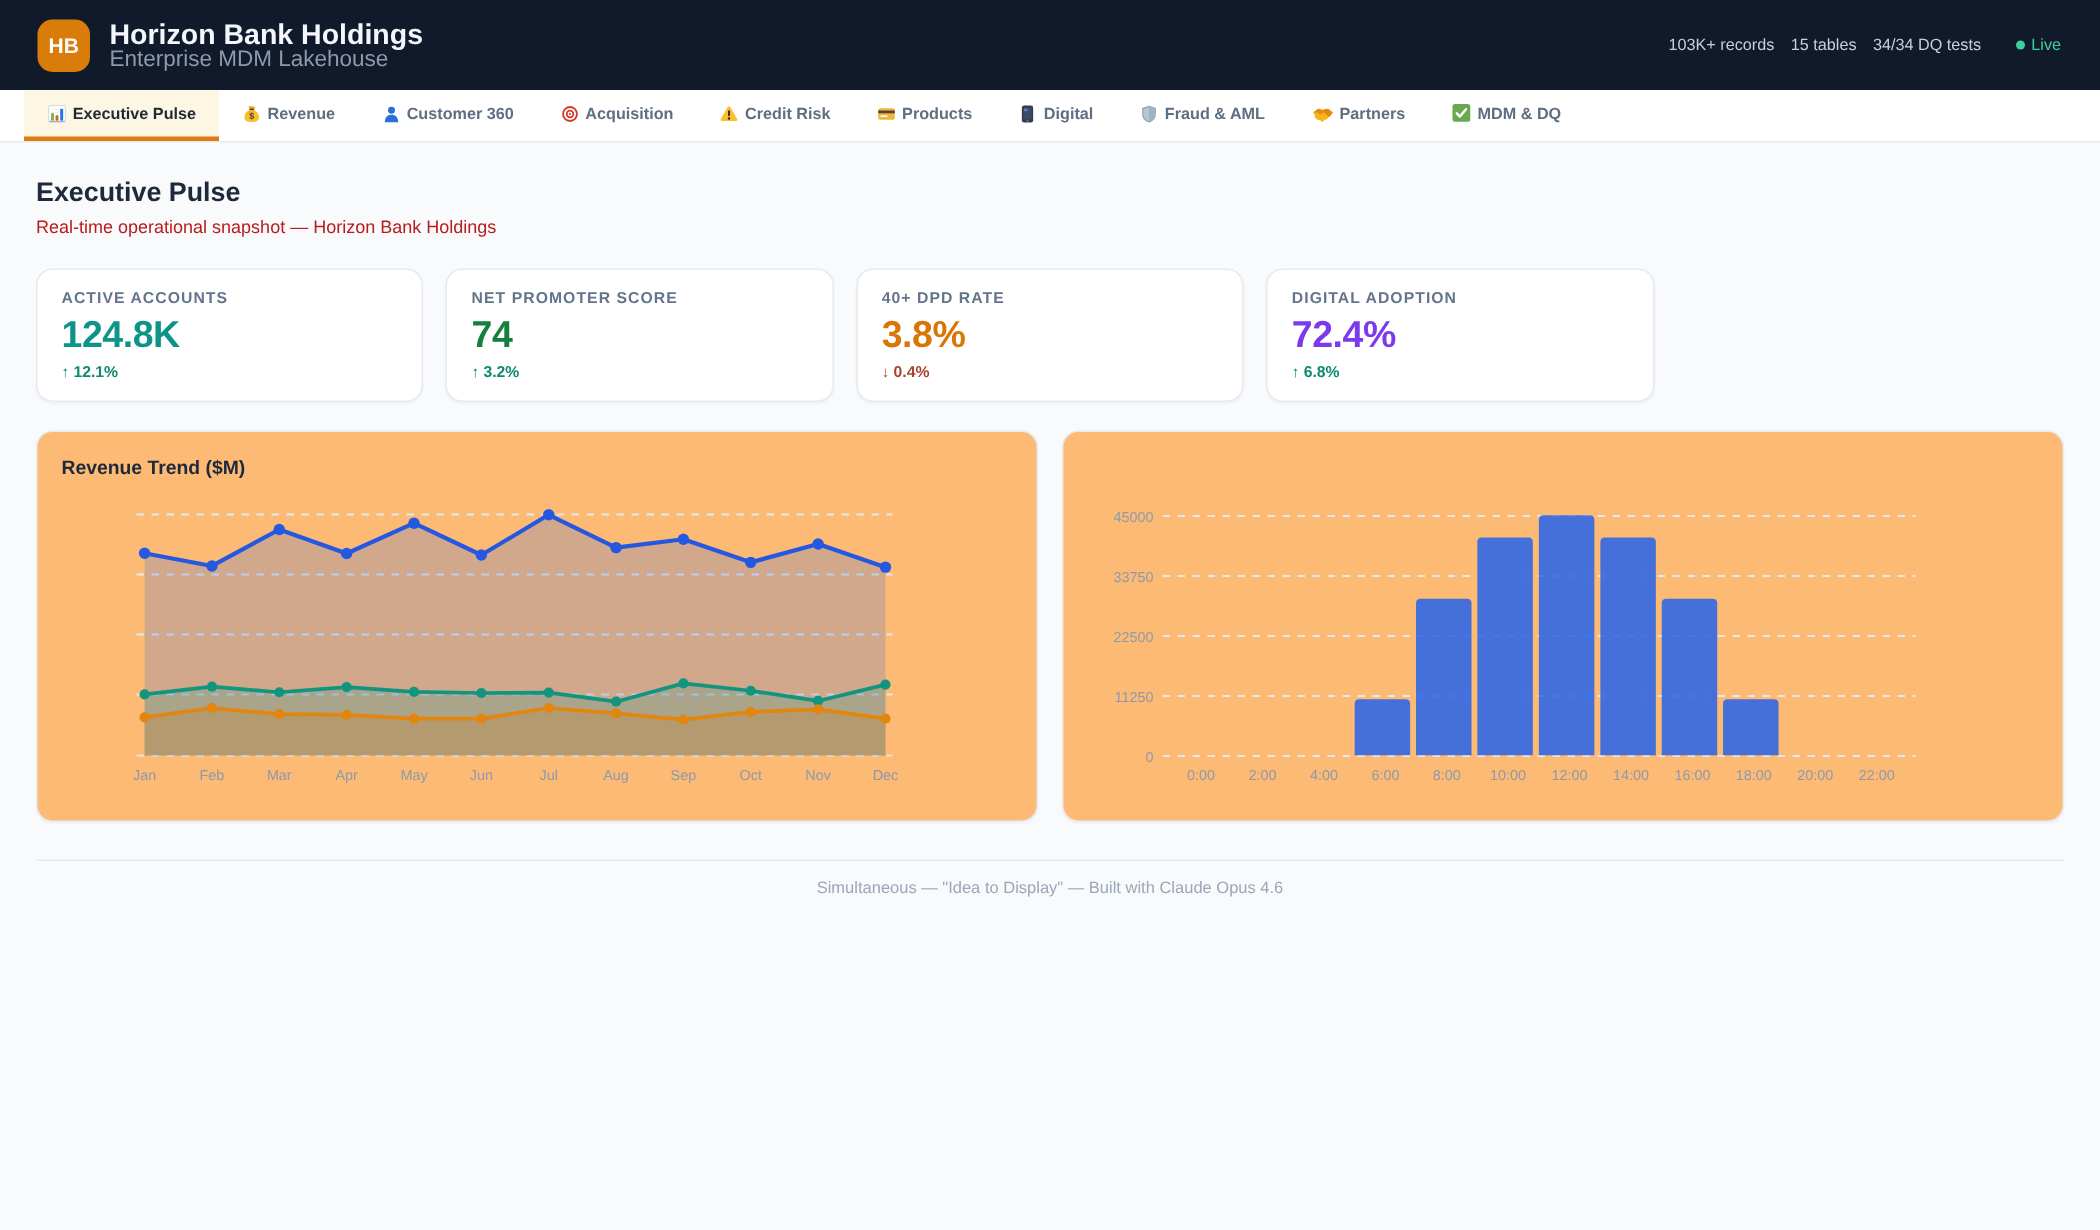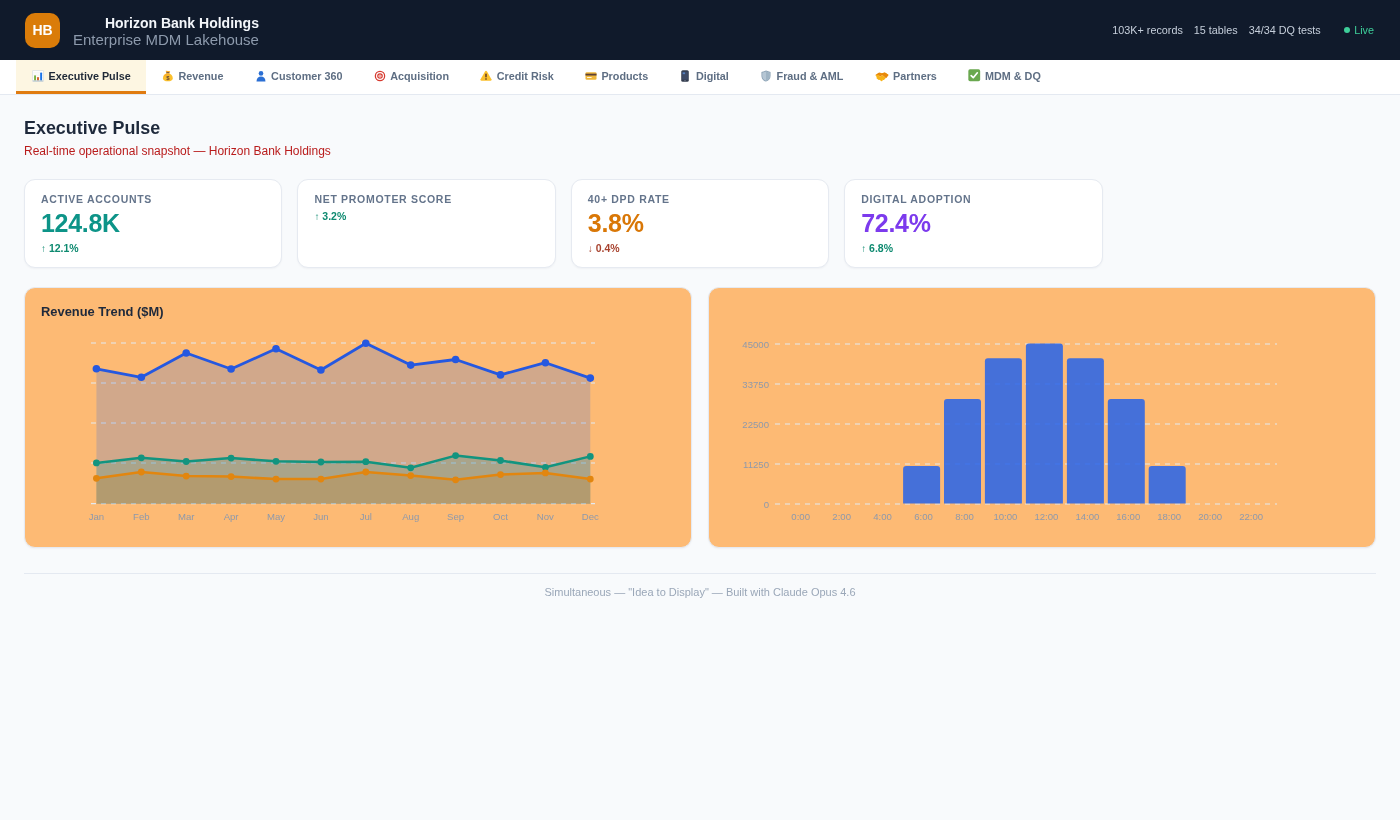--- a/index.html
+++ b/index.html
@@ -1,21 +1,21 @@
 <!DOCTYPE html>
 <html><head>
 <meta charset="utf-8">
 <style>
 * { margin:0; padding:0; box-sizing:border-box; }
 html,body { width:1400px; height:820px; background:#f8fafc; font-family:"Liberation Sans", sans-serif; }
 
-.hdr { height:60px; background:#101a2b; display:flex; align-items:center; padding:0 26px 0 25px;text-align:right; }
+.hdr { height:60px; background:#101a2b; display:flex; align-items:center; padding:0 26px 0 25px; }
 .logo { width:35px; height:35px; background:#da7c09; border-radius:10px; color:#fff; font-weight:bold; font-size:14px; display:flex; align-items:center; justify-content:center; }
 .brand { margin-left:13px; }
-.brand .t { color:#f3f6fa; font-weight:bold; font-size:14px; line-height:17px; }
+.brand .t { color:#f3f6fa; font-weight:bold; font-size:19px; line-height:17px; }
 .brand .s { color:#8d9aac; font-size:15px; line-height:13px; margin-top:1px; }
 .hstats { margin-left:auto; display:flex; align-items:center; gap:11px; color:#c6cfdb; font-size:10.8px; }
 .live { color:#3ecf9a; display:flex; align-items:center; gap:4px;margin-left:12px; }
 .live .dot { display:inline-block; width:6.5px; height:6.5px; border-radius:50%; background:#3ecf9a; }
 
 .nav { background:#fff; border-bottom:1px solid #e4e9f1; display:flex; height:35px; padding-left:16.4px; }
 .tab { display:flex; align-items:center; gap:4.5px; padding:0 15.6px 3px; font-size:10.8px; font-weight:bold; color:#5e6e83; white-space:nowrap; position:relative; }
 .tab svg { display:block; }
 .tab.act { background:#fdf6e2; color:#1f2937; }
 .tab.act:after { content:""; position:absolute; left:0; right:0; bottom:0; height:3.2px; background:#e07b10; }
@@ -151,20 +151,21 @@
   <h1>Executive Pulse</h1>
   <div class="sub">Real-time operational snapshot — Horizon Bank Holdings</div>
   <div class="kpis">
     <div class="kpi">
         <div class="lab">ACTIVE ACCOUNTS</div>
         <div class="val c-teal">124.8K</div>
         <div class="d up"><span class="ar">↑</span> 12.1%</div>
       </div>
     <div class="kpi">
         <div class="lab">NET PROMOTER SCORE</div>
+        <div class="val c-green">74</div>
         <div class="d up"><span class="ar">↑</span> 3.2%</div>
       </div>
     <div class="kpi">
         <div class="lab">40+ DPD RATE</div>
         <div class="val c-or">3.8%</div>
         <div class="d dn"><span class="ar">↓</span> 0.4%</div>
       </div>
     <div class="kpi">
         <div class="lab">DIGITAL ADOPTION</div>
         <div class="val c-vi">72.4%</div>

